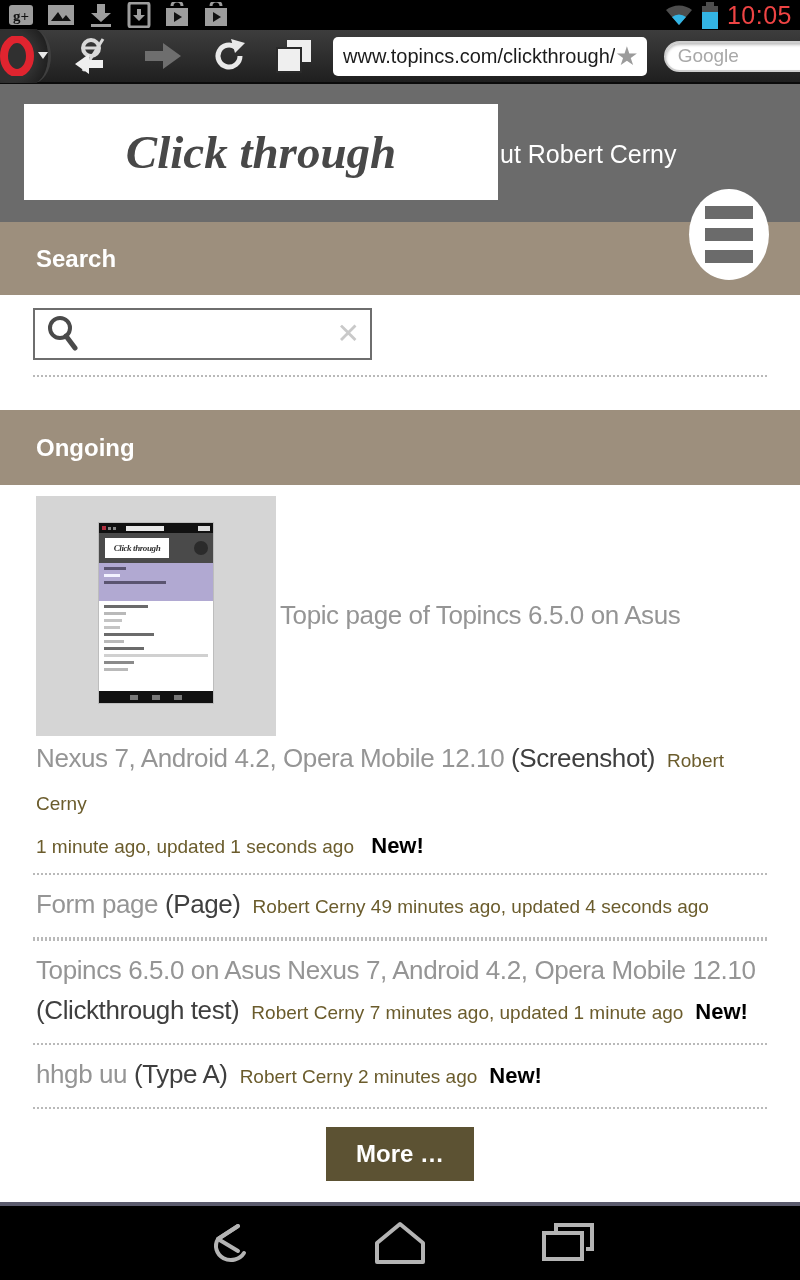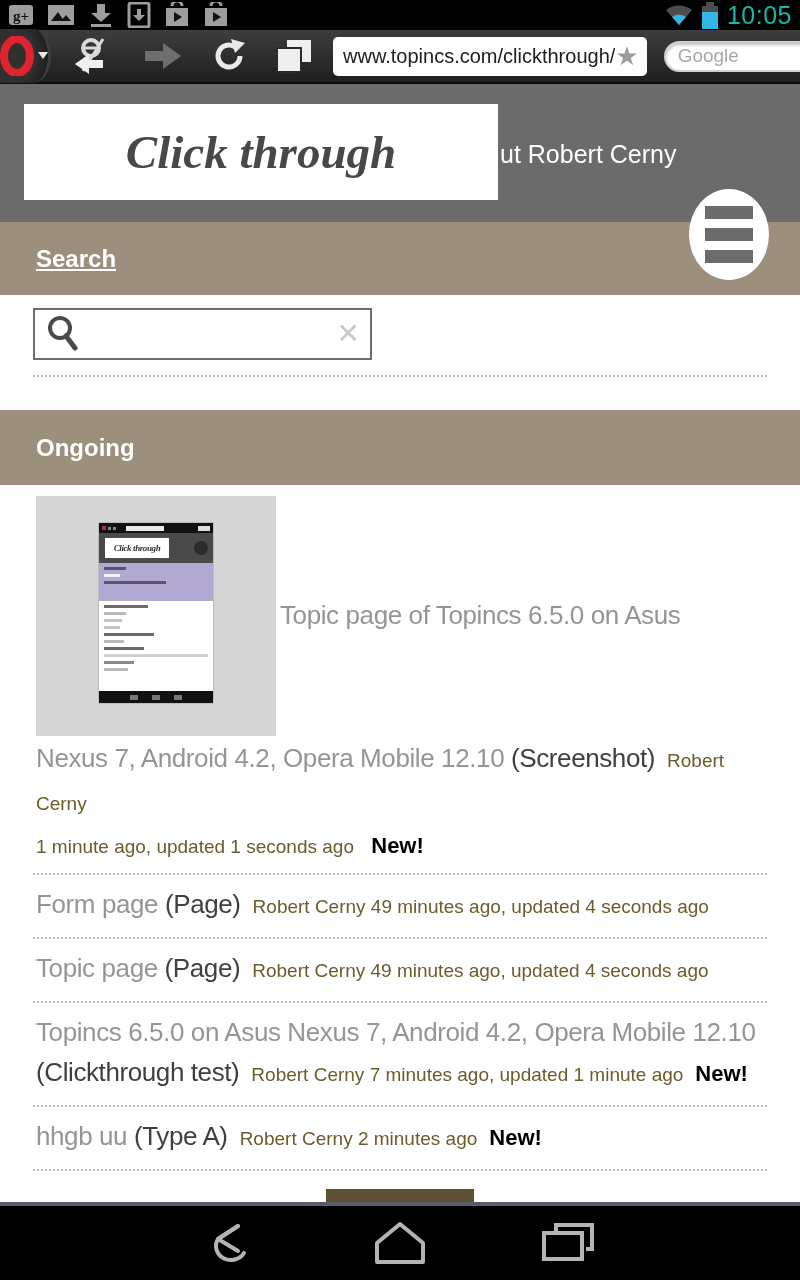--- a/index.html
+++ b/index.html
@@ -4,21 +4,21 @@
 <style>
   * { margin:0; padding:0; box-sizing:border-box; }
   html,body { width:800px; height:1280px; }
   body { font-family:"Liberation Sans", sans-serif; background:#000; }
   .phone { width:800px; height:1280px; display:flex; flex-direction:column; overflow:hidden; }
 
   
   .statusbar { height:30px; background:#000; display:flex; align-items:center; padding:0 8px; flex:0 0 auto; }
   .sb-left { display:flex; align-items:center; gap:13px; }
   .sb-right { margin-left:auto; display:flex; align-items:center; gap:8px; }
-  .sb-time { color:#14b8a6; font-size:25px; letter-spacing:0.5px; }
+  .sb-time { color:#ef4444; font-size:25px; letter-spacing:0.5px; }
 
   
   .toolbar { height:54px; background:linear-gradient(#3d3d3d,#1f1f1f); border-bottom:2px solid #0a0a0a;
              display:flex; align-items:center; flex:0 0 auto; }
   .opera-btn { width:72px; height:54px; background:radial-gradient(circle at 20% 50%, #303030 55%, #161616 100%);
                border-right:3px solid #3f3f3f; border-radius:0 46px 46px 0/0 70px 70px 0;
                display:flex; align-items:center; justify-content:center; gap:4px; }
   .tb-icons { display:flex; align-items:center; gap:28px; margin-left:22px; }
   .urlbox { margin-left:20px; width:330px; height:39px; background:#fff; border-radius:5px;
             display:flex; align-items:center; padding:0 8px 0 10px; }
@@ -38,21 +38,21 @@
   .logotext { font-family:"Liberation Serif", serif; font-weight:bold; font-style:italic;
               font-size:47px; color:#484848; }
   .usertext { position:absolute; left:500px; top:56px; color:#fff; font-size:25px; z-index:1; white-space:nowrap; }
   .menucircle { position:absolute; left:689px; top:105px; width:80px; height:91px; border-radius:50%;
                 background:#fff; display:flex; flex-direction:column; align-items:center;
                 justify-content:center; gap:9px; z-index:2; }
   .menubar { width:48px; height:13px; background:#6b6b6b; }
 
   .secheader { background:#9d8f7d; color:#fff; font-weight:bold; font-size:24px;
                display:flex; align-items:center; padding:0 36px; flex:0 0 auto; }
-  .secheader.search { height:73px;text-decoration:underline; }
+  .secheader.search { height:73px; }
   .secheader.ongoing { height:75px; margin-top:33px; }
 
   .searchrow { padding:13px 33px 15px; display:flex; align-items:flex-start; flex:0 0 auto; }
   .searchbox { width:339px; height:52px; border:2px solid #6e6e6e; background:#fff;
                display:flex; align-items:center; padding:0 10px; }
   .searchbox input { flex:1; border:none; outline:none; font-size:22px; min-width:0;
                      font-family:"Liberation Sans",sans-serif; }
   .clear-x { color:#c9c9c9; font-size:28px; line-height:1; }
   .selectbox { margin-left:34px; margin-top:8px; width:360px; height:36px; border:2px solid #7d7d7d;
                background:#fff; display:flex; align-items:center; position:relative; }
@@ -270,23 +270,20 @@
             <div class="t-link it-title1" style="margin-left: 4px;">Topic page of Topincs 6.5.0 on Asus</div>
           </div>
           <div class="it-cont"><span class="t-link">Nexus 7, Android 4.2, Opera Mobile 12.10 </span><span class="t-type">(Screenshot)</span><span class="gap"></span><span class="t-meta">Robert Cerny</span></div>
           <div class="it-metaline"><span class="t-meta">1 minute ago, updated 1 seconds ago </span><span class="gap"></span><b class="t-new">New!</b></div>
         </div>
         <div class="dotsep"></div>
         <div class="item">
           <div class="line"><span class="t-link">Form page </span><span class="t-type">(Page)</span><span class="gap"></span><span class="t-meta">Robert Cerny 49 minutes ago, updated 4 seconds ago</span></div>
         </div>
         <div class="dotsep"></div>
-        <div class="item">
-          <div class="line"><span class="t-link">Topic page </span><span class="t-type">(Page)</span><span class="gap"></span><span class="t-meta">Robert Cerny 49 minutes ago, updated 4 seconds ago</span></div>
-        </div>
         <div class="dotsep"></div>
         <div class="item">
           <div class="line"><span class="t-link">Topincs 6.5.0 on Asus Nexus 7, Android 4.2, Opera Mobile 12.10 </span><span class="t-type">(Clickthrough test)</span><span class="gap"></span><span class="t-meta">Robert Cerny 7 minutes ago, updated 1 minute ago</span><span class="gap"></span><b class="t-new">New!</b></div>
         </div>
         <div class="dotsep"></div>
         <div class="item">
           <div class="line"><span class="t-link">hhgb uu </span><span class="t-type">(Type A)</span><span class="gap"></span><span class="t-meta">Robert Cerny 2 minutes ago</span><span class="gap"></span><b class="t-new">New!</b></div>
         </div>
         <div class="dotsep"></div>
         <button class="morebtn">More …</button>

